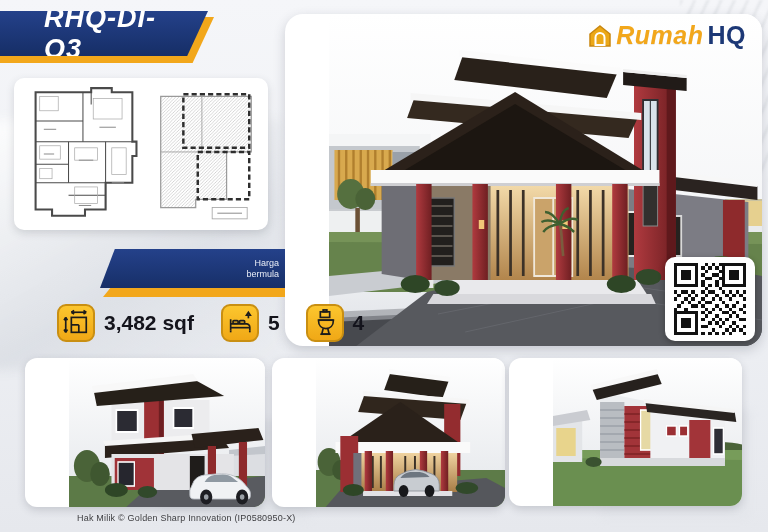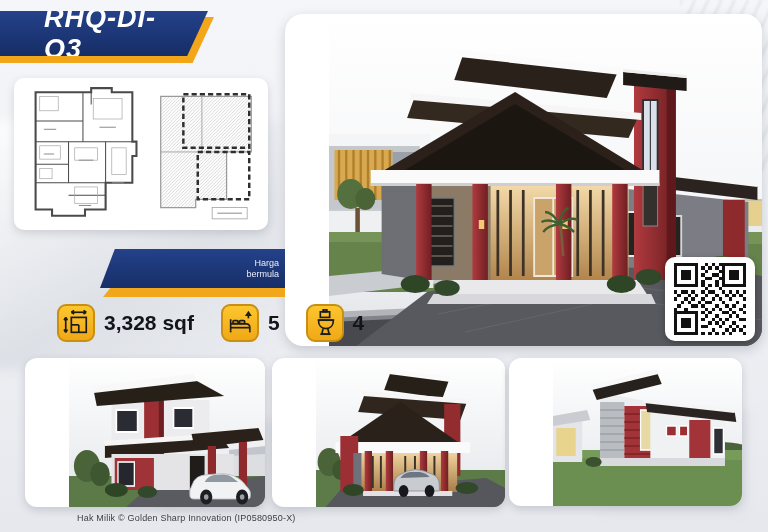--- a/index.html
+++ b/index.html
@@ -276,20 +276,28 @@
       <path d="M254,210 q2,-14 10,-16"></path>
         <path d="M254,210 q12,-8 20,-4"></path>
       <path d="M254,210 q10,2 16,8"></path>
         <path d="M254,210 q-14,2 -18,8"></path>
     </g>
     <ellipse cx="398" cy="284" rx="14" ry="7" fill="#8f9298"></ellipse>
     <ellipse cx="416" cy="288" rx="9" ry="5" fill="#777b80"></ellipse>
     <ellipse cx="385" cy="289" rx="7" ry="4" fill="#a0a3a8"></ellipse>
   </svg>
 
+  <div class="abs brand">
+    <svg width="24" height="24" viewBox="0 0 24 24">
+      <path d="M12 2 L22 10 V22 H2 V10 Z" fill="#eca817" stroke="#c8860f" stroke-width="1.5"></path>
+      <path d="M12 9 a4.5 4.5 0 0 1 4.5 4.5 V21 h-9 V13.5 A4.5 4.5 0 0 1 12 9 Z" fill="none" stroke="#fff" stroke-width="2"></path>
+    </svg>
+    <span class="w1">Rumah</span>
+    <span class="w2">HQ</span>
+  </div>
 
   <div class="abs qr">
     <svg viewBox="0 0 21 21" shape-rendering="crispEdges">
       <rect width="21" height="21" fill="#fff"></rect>
       <g fill="#111">
         <rect x="0" y="0" width="7" height="7"></rect>
           <rect x="14" y="0" width="7" height="7"></rect>
           <rect x="0" y="14" width="7" height="7"></rect>
       </g>
       <g fill="#fff">
@@ -320,21 +328,21 @@
     <svg viewBox="0 0 30 30" fill="none" stroke="#1c1c1c" stroke-width="1.8">
       <rect x="10" y="9" width="16" height="16"></rect>
       <line x1="10" y1="17" x2="18" y2="17"></line>
         <line x1="18" y1="17" x2="18" y2="25"></line>
       <line x1="10" y1="3.5" x2="26" y2="3.5"></line>
       <path d="M10 3.5 l3 -1.8 M10 3.5 l3 1.8 M26 3.5 l-3 -1.8 M26 3.5 l-3 1.8"></path>
       <line x1="4" y1="9" x2="4" y2="25"></line>
       <path d="M4 9 l-1.8 3 M4 9 l1.8 3 M4 25 l-1.8 -3 M4 25 l1.8 -3"></path>
     </svg>
   </div>
-  <span class="stat-val">3,328 sqf</span>
+  <span class="stat-val">3,482 sqf</span>
   <div class="gap1"></div>
   <div class="tile">
     <svg viewBox="0 0 30 30" fill="none" stroke="#1c1c1c" stroke-width="1.8">
       <path d="M5 23 V11 M5 16 h17 a3.5 3.5 0 0 1 3.5 3.5 V23"></path>
       <line x1="5" y1="20" x2="25.5" y2="20"></line>
       <line x1="5" y1="23" x2="5" y2="25"></line>
         <line x1="25.5" y1="23" x2="25.5" y2="25"></line>
       <rect x="7.5" y="12.5" width="5.5" height="3" rx="1"></rect>
       <rect x="14.5" y="12.5" width="5.5" height="3" rx="1"></rect>
       <line x1="24" y1="10" x2="24" y2="6.5"></line>

